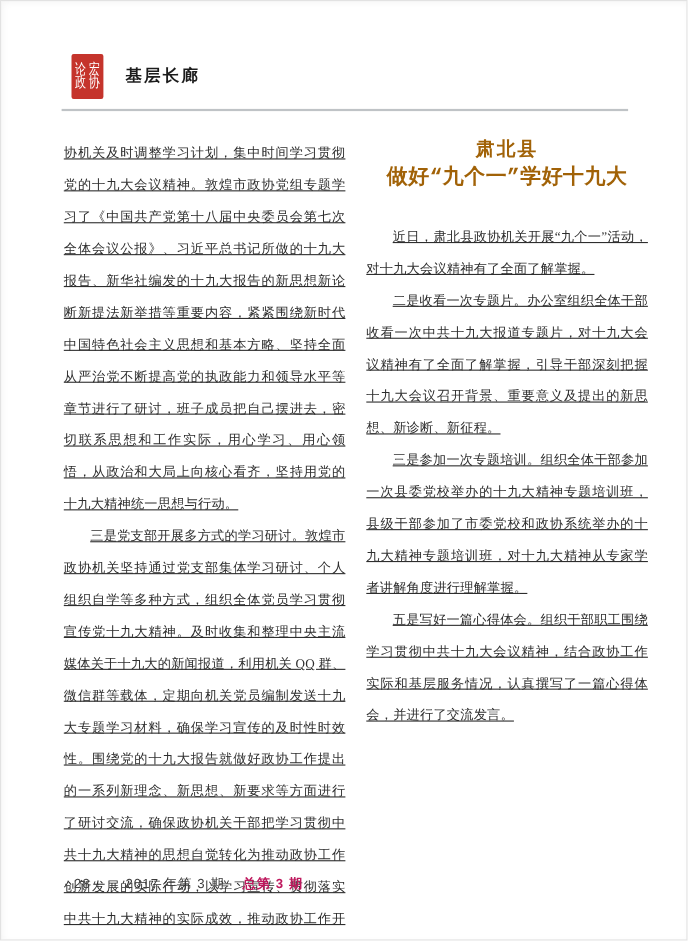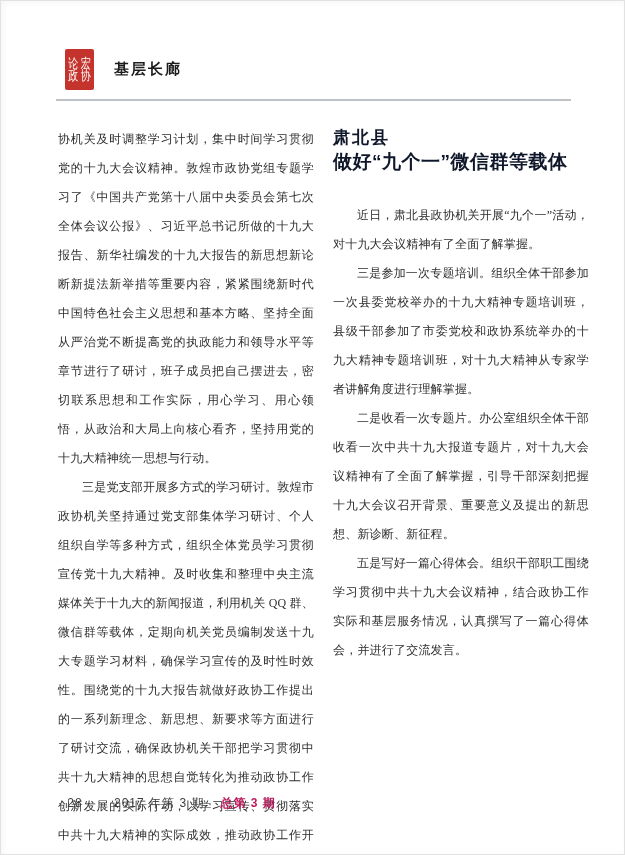--- a/index.html
+++ b/index.html
@@ -58,27 +58,28 @@
     gap: 19px;
   }
   .col { width: 256px; flex: 0 0 256px; }
   .body-text {
     font-size: 12px;
     line-height: 29px;
     color: #2e2e2e;
     text-align: justify;
     letter-spacing: 0.2px;
   }
-  .body-text p { text-indent: 2em; }
+  .body-text p { text-indent: 2em; text-decoration: underline; }
   .body-text p.no-indent { text-indent: 0; }
   
   .article-title {
-    font-family: Liberation Sans, sans-serif;
+    text-align: center;
+    font-family: Liberation Mono, monospace;
     font-weight: bold;
-    color: #0f172a;
+    color: #a16207;
     margin: 2px 0 27px 0;
   }
   .article-title .t1 { font-size: 17px; line-height: 22px; letter-spacing: 2px; }
   .article-title .t2 { font-size: 19px; line-height: 25px; letter-spacing: 0.5px; }
   
   .footer {
     position: absolute;
     left: 57px; bottom: 42px;
     font-family: "Liberation Sans", "DejaVu Sans", sans-serif;
     font-size: 12px;
@@ -117,26 +118,26 @@
       <div class="body-text">
         <p class="no-indent">协机关及时调整学习计划，集中时间学习贯彻党的十九大会议精神。敦煌市政协党组专题学习了《中国共产党第十八届中央委员会第七次全体会议公报》、习近平总书记所做的十九大报告、新华社编发的十九大报告的新思想新论断新提法新举措等重要内容，紧紧围绕新时代中国特色社会主义思想和基本方略、坚持全面从严治党不断提高党的执政能力和领导水平等章节进行了研讨，班子成员把自己摆进去，密切联系思想和工作实际，用心学习、用心领悟，从政治和大局上向核心看齐，坚持用党的十九大精神统一思想与行动。</p>
         <p>三是党支部开展多方式的学习研讨。敦煌市政协机关坚持通过党支部集体学习研讨、个人组织自学等多种方式，组织全体党员学习贯彻宣传党十九大精神。及时收集和整理中央主流媒体关于十九大的新闻报道，利用机关 QQ 群、微信群等载体，定期向机关党员编制发送十九大专题学习材料，确保学习宣传的及时性时效性。围绕党的十九大报告就做好政协工作提出的一系列新理念、新思想、新要求等方面进行了研讨交流，确保政协机关干部把学习贯彻中共十九大精神的思想自觉转化为推动政协工作创新发展的实际行动，以学习宣传、贯彻落实中共十九大精神的实际成效，推动政协工作开创新局面。</p>
       </div>
 
     </div>
 
     <div class="col">
       <div class="article-title">
         <div class="t1">肃北县</div>
-        <div class="t2">做好“九个一”微信群等载体</div>
+        <div class="t2">做好“九个一”学好十九大</div>
       </div>
       <div class="body-text">
         <p>近日，肃北县政协机关开展“九个一”活动，对十九大会议精神有了全面了解掌握。</p>
+        <p>二是收看一次专题片。办公室组织全体干部收看一次中共十九大报道专题片，对十九大会议精神有了全面了解掌握，引导干部深刻把握十九大会议召开背景、重要意义及提出的新思想、新诊断、新征程。</p>
         <p>三是参加一次专题培训。组织全体干部参加一次县委党校举办的十九大精神专题培训班，县级干部参加了市委党校和政协系统举办的十九大精神专题培训班，对十九大精神从专家学者讲解角度进行理解掌握。</p>
-        <p>二是收看一次专题片。办公室组织全体干部收看一次中共十九大报道专题片，对十九大会议精神有了全面了解掌握，引导干部深刻把握十九大会议召开背景、重要意义及提出的新思想、新诊断、新征程。</p>
         <p>五是写好一篇心得体会。组织干部职工围绕学习贯彻中共十九大会议精神，结合政协工作实际和基层服务情况，认真撰写了一篇心得体会，并进行了交流发言。</p>
       </div>
     </div>
 
   </div>
 
   <div class="footer">
     <span class="pageno">· 28 ·</span>
     <span class="issue">2017 年第 3 期</span>
     <span class="cumulative">总第 3 期</span>

